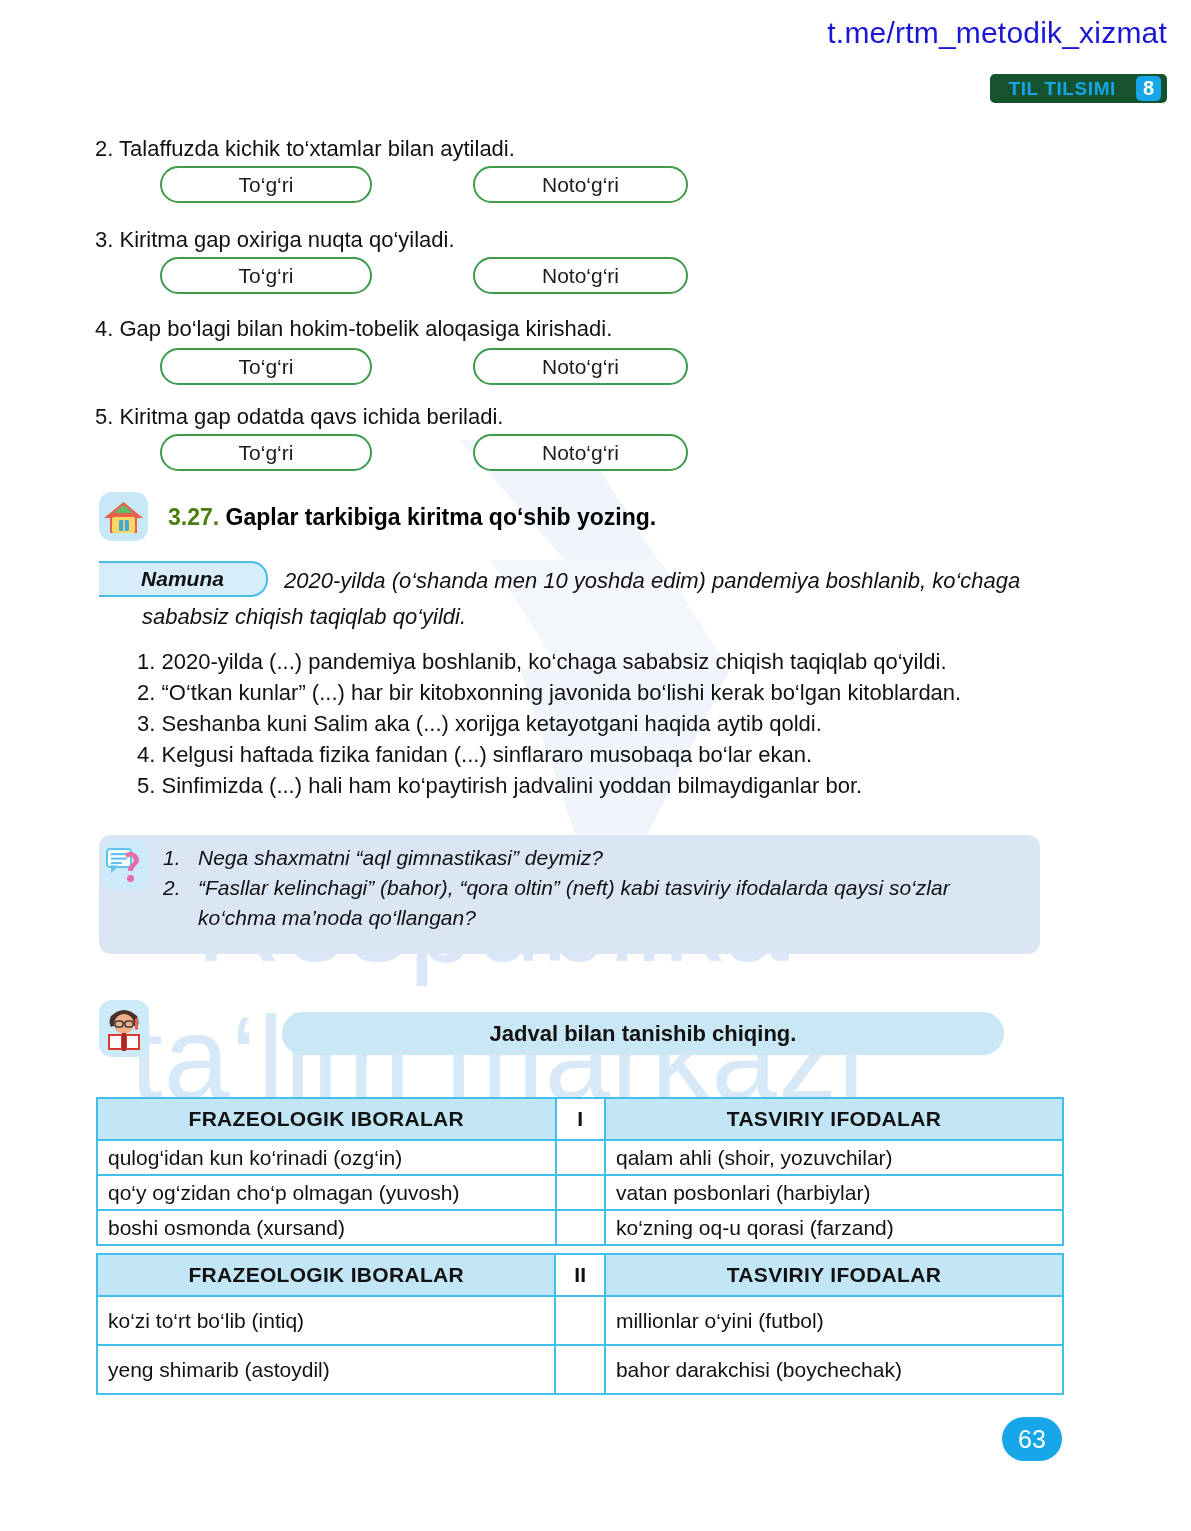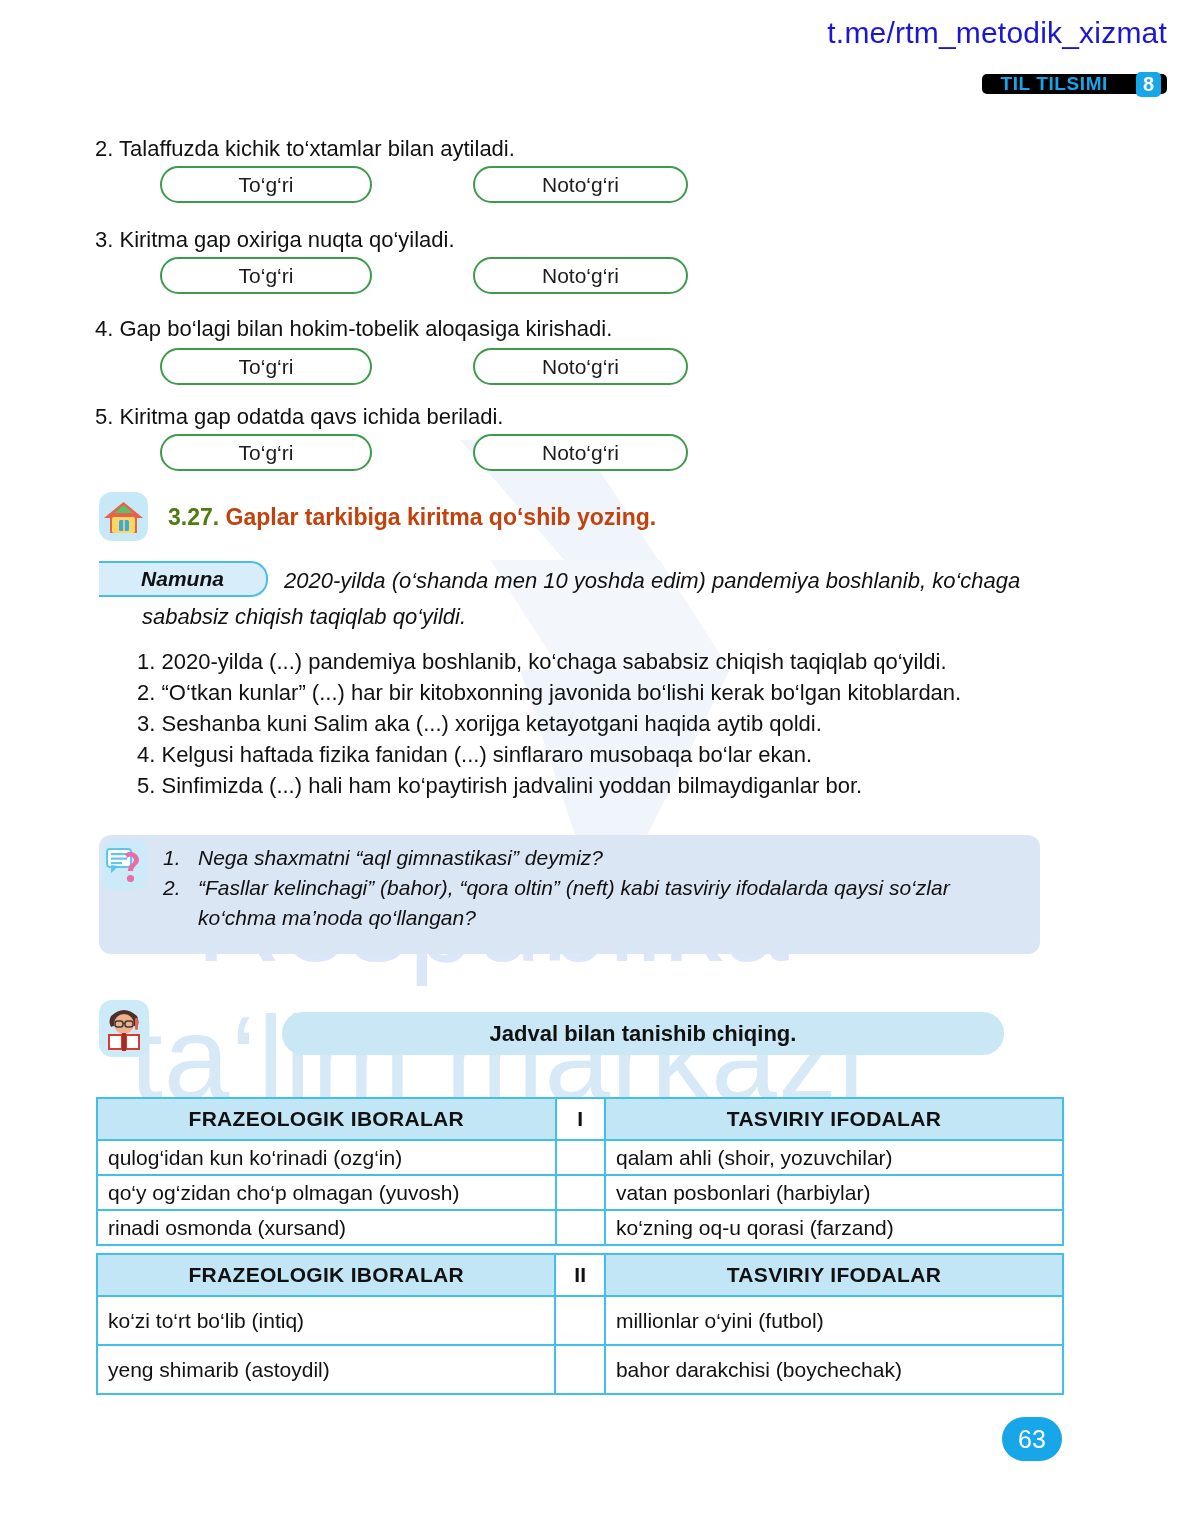--- a/index.html
+++ b/index.html
@@ -23,22 +23,22 @@
   .wm-line1{left:196px;top:852px;font-size:118px;letter-spacing:1px;color:#dbe7f8;}
   .wm-line2{left:130px;top:990px;font-size:118px;letter-spacing:1px;color:#d7e9f6;}
 
   
   .tg-link{
     position:absolute;right:24px;top:16px;
     font-size:30px;color:#1a16d6;letter-spacing:.2px;z-index:5;
   }
   .tilsimi{
     position:absolute;right:24px;top:74px;z-index:5;
-    background:#000000;border-radius:5px;
-    height:20px;display:flex;align-items:center;gap:28px;
+    background:#14532d;border-radius:5px;
+    height:29px;display:flex;align-items:center;gap:20px;
     padding:0 6px 0 18px;
   }
   .tilsimi .t-label{
     color:#16a5e8;font-weight:bold;font-size:19px;letter-spacing:.6px;
   }
   .tilsimi .t-num{
     background:#17a7e8;color:#fff;font-weight:bold;font-size:20px;
     width:25px;height:25px;border-radius:5px;
     display:flex;align-items:center;justify-content:center;
   }
@@ -56,21 +56,21 @@
   .pill-a{left:160px;width:208px;}
   .pill-b{left:473px;width:211px;}
 
   
   .home-icon{
     position:absolute;left:99px;top:492px;width:49px;height:49px;
     border-radius:13px;background:#c7e8f7;z-index:3;
   }
   .ex-head{position:absolute;left:168px;top:504px;font-size:23px;font-weight:bold;z-index:3;white-space:nowrap;}
   .ex-num{color:#4d7c0f;}
-  .ex-title{color:#c2410c;margin-top:17px;}
+  .ex-title{color:#000000;margin-top:17px;}
 
   
   .namuna{
     position:absolute;left:99px;top:561px;z-index:3;
     width:167px;height:32px;background:#d7eefa;
     border:2px solid #49bdea;border-left:none;
     border-top-right-radius:17px;border-bottom-right-radius:17px;
     display:flex;align-items:center;justify-content:center;
   }
   .namuna span{font-style:italic;font-weight:bold;font-size:21px;color:#111;}
@@ -266,21 +266,21 @@
       <td class="cell">qulog‘idan kun ko‘rinadi (ozg‘in)</td>
       <td class="mid"></td>
       <td class="cell">qalam ahli (shoir, yozuvchilar)</td>
     </tr>
     <tr>
       <td class="cell">qo‘y og‘zidan cho‘p olmagan (yuvosh)</td>
       <td class="mid"></td>
       <td class="cell">vatan posbonlari (harbiylar)</td>
     </tr>
     <tr>
-      <td class="cell">rinadi osmonda (xursand)</td>
+      <td class="cell">boshi osmonda (xursand)</td>
       <td class="mid"></td>
       <td class="cell">ko‘zning oq-u qorasi (farzand)</td>
     </tr>
   </tbody>
     </table>
 
   <table class="frz t2" style="top:1253px">
     <tbody>
         <tr>
       <td class="hd left">FRAZEOLOGIK IBORALAR</td>

